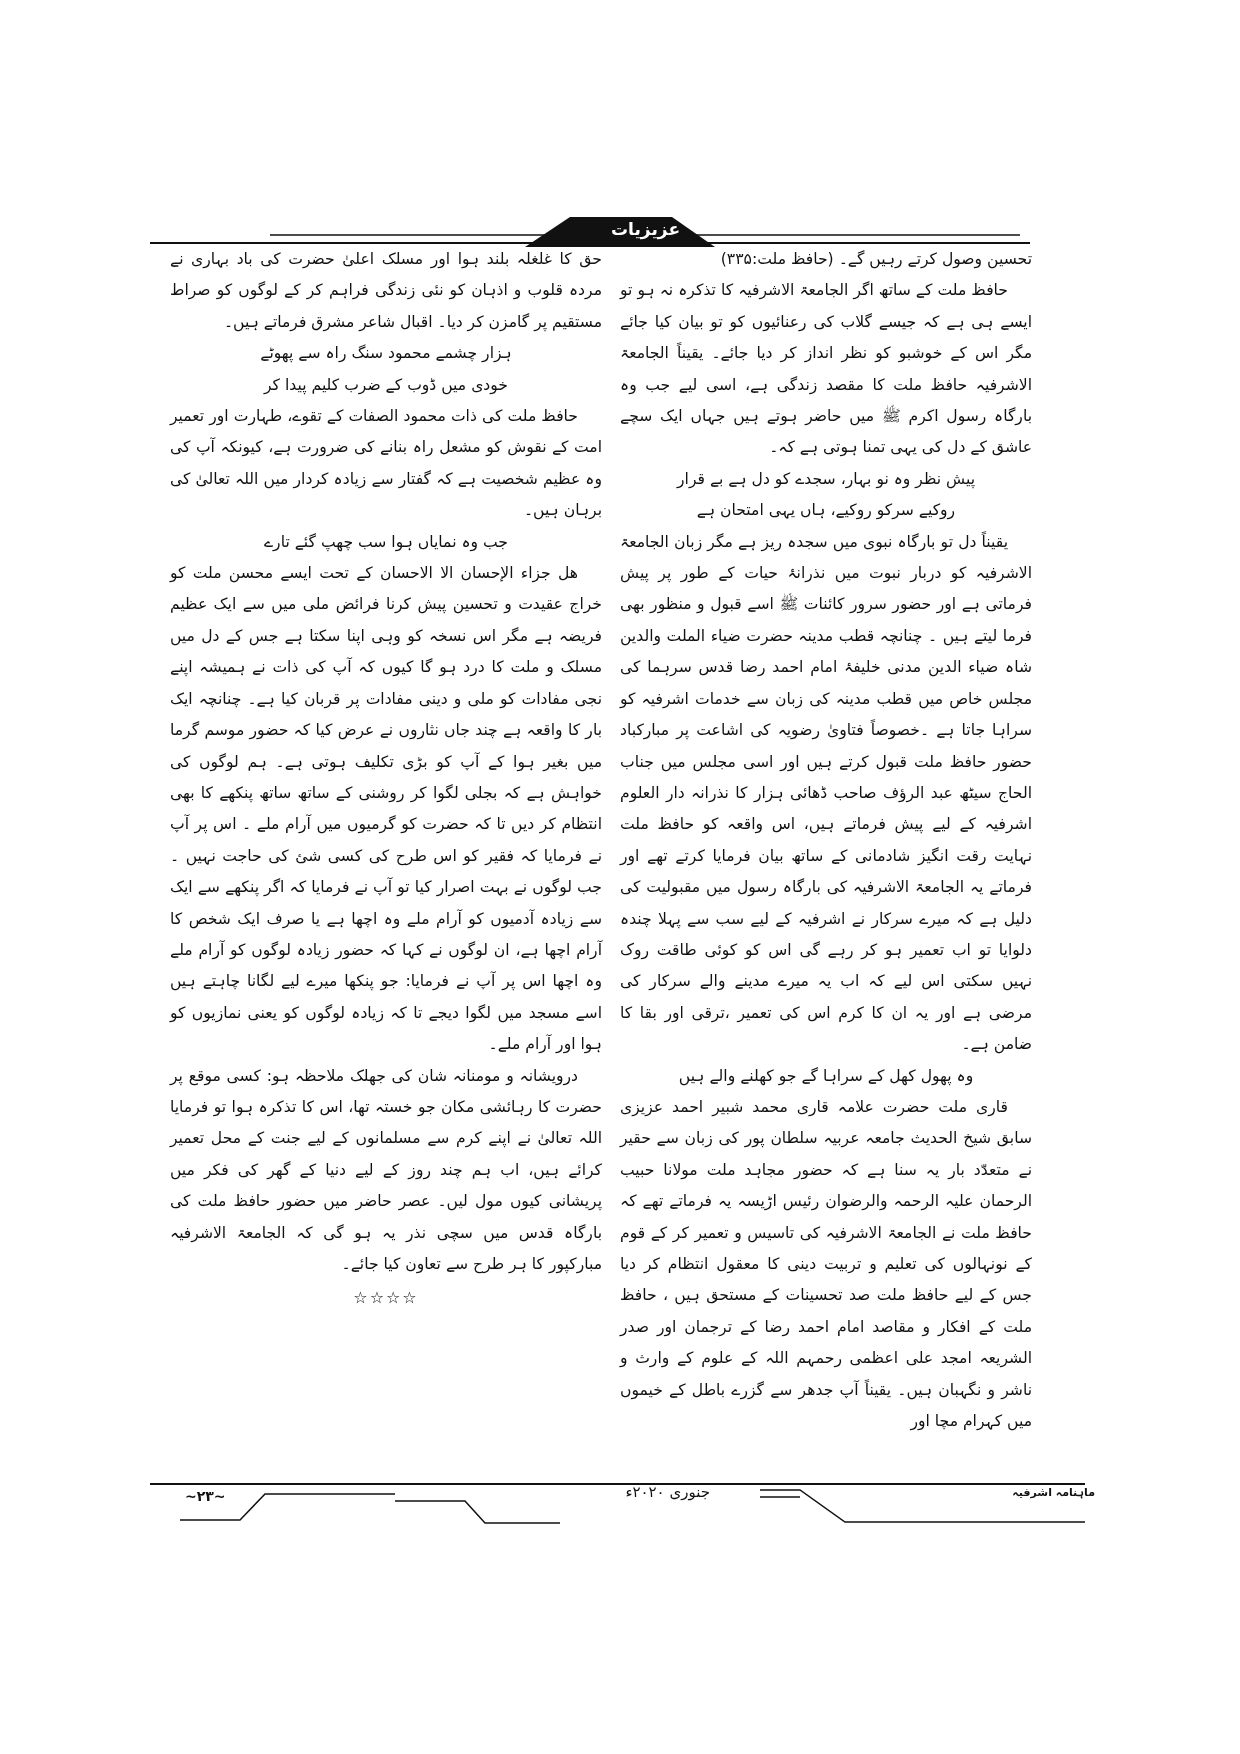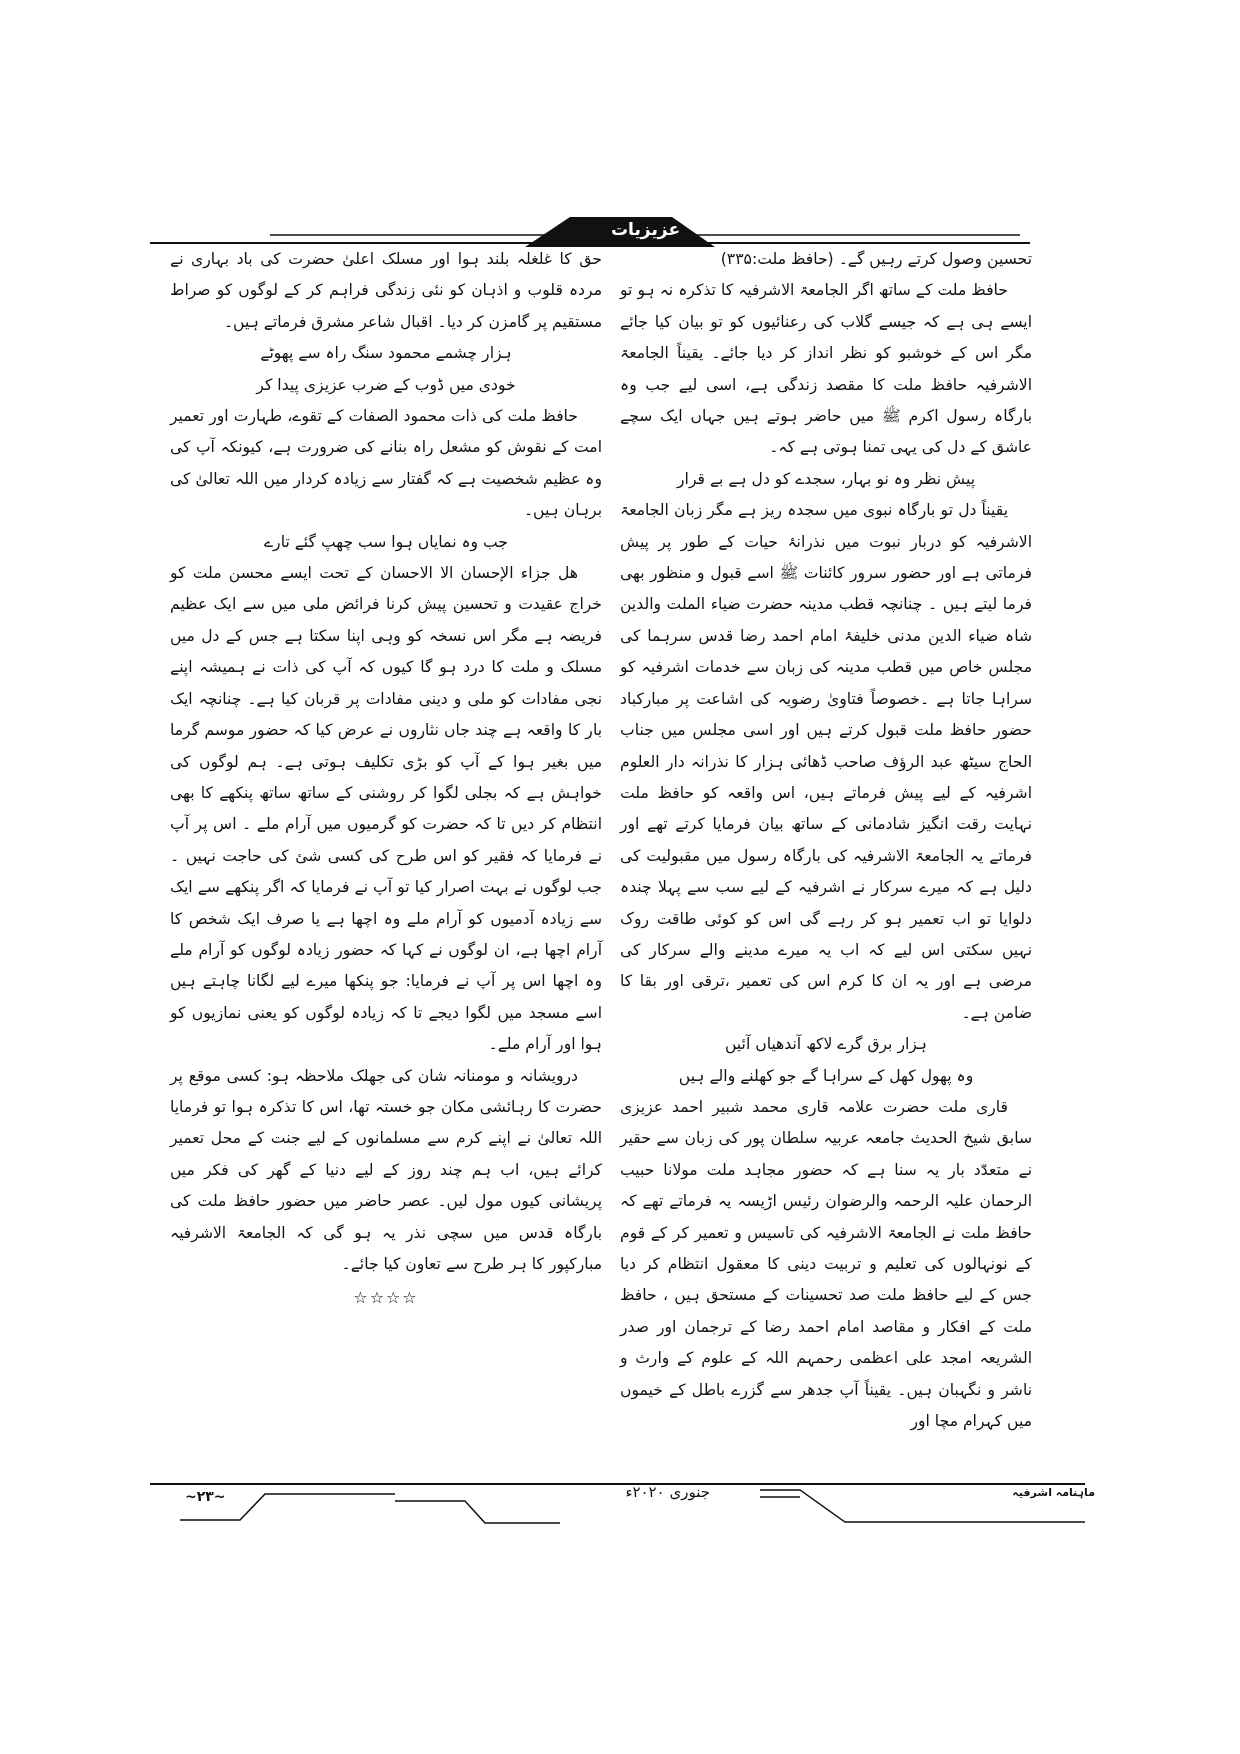--- a/index.html
+++ b/index.html
@@ -46,30 +46,30 @@
   <line x1="270" y1="30" x2="1020" y2="30" stroke="#111" stroke-width="1.5"></line>
   <line x1="150" y1="38" x2="1030" y2="38" stroke="#111" stroke-width="2"></line>
   <polygon points="525,42 570,12 672,12 715,42" fill="#111"></polygon>
 </svg>
 <div class="section-title">عزیزیات</div>
 
 <div class="column col-right" id="col-right">
     <p class="">تحسین وصول کرتے رہیں گے۔ (حافظ ملت:۳۳۵)</p>
     <p class="indent">حافظ ملت کے ساتھ اگر الجامعۃ الاشرفیہ کا تذکرہ نہ ہو تو ایسے ہی ہے کہ جیسے گلاب کی رعنائیوں کو تو بیان کیا جائے مگر اس کے خوشبو کو نظر انداز کر دیا جائے۔ یقیناً الجامعۃ الاشرفیہ حافظ ملت کا مقصد زندگی ہے، اسی لیے جب وہ بارگاہ رسول اکرم ﷺ میں حاضر ہوتے ہیں جہاں ایک سچے عاشق کے دل کی یہی تمنا ہوتی ہے کہ۔</p>
     <p class="verse">پیش نظر وہ نو بہار، سجدے کو دل ہے بے قرار</p>
+    <p class="verse">روکیے سرکو روکیے، ہاں یہی امتحان ہے</p>
     <p class="indent">یقیناً دل تو بارگاہ نبوی میں سجدہ ریز ہے مگر زبان الجامعۃ الاشرفیہ کو دربار نبوت میں نذرانۂ حیات کے طور پر پیش فرماتی ہے اور حضور سرور کائنات ﷺ اسے قبول و منظور بھی فرما لیتے ہیں ۔ چنانچہ قطب مدینہ حضرت ضیاء الملت والدین شاہ ضیاء الدین مدنی خلیفۂ امام احمد رضا قدس سرہما کی مجلس خاص میں قطب مدینہ کی زبان سے خدمات اشرفیہ کو سراہا جاتا ہے ۔خصوصاً فتاویٰ رضویہ کی اشاعت پر مبارکباد حضور حافظ ملت قبول کرتے ہیں اور اسی مجلس میں جناب الحاج سیٹھ عبد الرؤف صاحب ڈھائی ہزار کا نذرانہ دار العلوم اشرفیہ کے لیے پیش فرماتے ہیں، اس واقعہ کو حافظ ملت نہایت رقت انگیز شادمانی کے ساتھ بیان فرمایا کرتے تھے اور فرماتے یہ الجامعۃ الاشرفیہ کی بارگاہ رسول میں مقبولیت کی دلیل ہے کہ میرے سرکار نے اشرفیہ کے لیے سب سے پہلا چندہ دلوایا تو اب تعمیر ہو کر رہے گی اس کو کوئی طاقت روک نہیں سکتی اس لیے کہ اب یہ میرے مدینے والے سرکار کی مرضی ہے اور یہ ان کا کرم اس کی تعمیر ،ترقی اور بقا کا ضامن ہے۔</p>
-    <p class="verse">ہزار برق گرے لاکھ آندھیاں آئیں</p>
     <p class="verse">وہ پھول کھل کے سراہا گے جو کھلنے والے ہیں</p>
     <p class="indent">قاری ملت حضرت علامہ قاری محمد شبیر احمد عزیزی سابق شیخ الحدیث جامعہ عربیہ سلطان پور کی زبان سے حقیر نے متعدّد بار یہ سنا ہے کہ حضور مجاہد ملت مولانا حبیب الرحمان علیہ الرحمہ والرضوان رئیس اڑیسہ یہ فرماتے تھے کہ حافظ ملت نے الجامعۃ الاشرفیہ کی تاسیس و تعمیر کر کے قوم کے نونہالوں کی تعلیم و تربیت دینی کا معقول انتظام کر دیا جس کے لیے حافظ ملت صد تحسینات کے مستحق ہیں ، حافظ ملت کے افکار و مقاصد امام احمد رضا کے ترجمان اور صدر الشریعہ امجد علی اعظمی رحمہم اللہ کے علوم کے وارث و ناشر و نگہبان ہیں۔ یقیناً آپ جدھر سے گزرے باطل کے خیموں میں کہرام مچا اور</p>
   </div>
 
 <div class="column col-left" id="col-left">
     <p class="">حق کا غلغلہ بلند ہوا اور مسلک اعلیٰ حضرت کی باد بہاری نے مردہ قلوب و اذہان کو نئی زندگی فراہم کر کے لوگوں کو صراط مستقیم پر گامزن کر دیا۔ اقبال شاعر مشرق فرماتے ہیں۔</p>
     <p class="verse">ہزار چشمے محمود سنگ راہ سے پھوٹے</p>
-    <p class="verse">خودی میں ڈوب کے ضرب عزیزی پیدا کر</p>
+    <p class="verse">خودی میں ڈوب کے ضرب کلیم پیدا کر</p>
     <p class="indent">حافظ ملت کی ذات محمود الصفات کے تقوے، طہارت اور تعمیر امت کے نقوش کو مشعل راہ بنانے کی ضرورت ہے، کیونکہ آپ کی وہ عظیم شخصیت ہے کہ گفتار سے زیادہ کردار میں اللہ تعالیٰ کی برہان ہیں۔</p>
     <p class="verse">جب وہ نمایاں ہوا سب چھپ گئے تارے</p>
     <p class="indent">ھل جزاء الإحسان الا الاحسان کے تحت ایسے محسن ملت کو خراج عقیدت و تحسین پیش کرنا فرائض ملی میں سے ایک عظیم فریضہ ہے مگر اس نسخہ کو وہی اپنا سکتا ہے جس کے دل میں مسلک و ملت کا درد ہو گا کیوں کہ آپ کی ذات نے ہمیشہ اپنے نجی مفادات کو ملی و دینی مفادات پر قربان کیا ہے۔ چنانچہ ایک بار کا واقعہ ہے چند جاں نثاروں نے عرض کیا کہ حضور موسم گرما میں بغیر ہوا کے آپ کو بڑی تکلیف ہوتی ہے۔ ہم لوگوں کی خواہش ہے کہ بجلی لگوا کر روشنی کے ساتھ ساتھ پنکھے کا بھی انتظام کر دیں تا کہ حضرت کو گرمیوں میں آرام ملے ۔ اس پر آپ نے فرمایا کہ فقیر کو اس طرح کی کسی شئ کی حاجت نہیں ۔ جب لوگوں نے بہت اصرار کیا تو آپ نے فرمایا کہ اگر پنکھے سے ایک سے زیادہ آدمیوں کو آرام ملے وہ اچھا ہے یا صرف ایک شخص کا آرام اچھا ہے، ان لوگوں نے کہا کہ حضور زیادہ لوگوں کو آرام ملے وہ اچھا اس پر آپ نے فرمایا: جو پنکھا میرے لیے لگانا چاہتے ہیں اسے مسجد میں لگوا دیجے تا کہ زیادہ لوگوں کو یعنی نمازیوں کو ہوا اور آرام ملے۔</p>
     <p class="indent">درویشانہ و مومنانہ شان کی جھلک ملاحظہ ہو: کسی موقع پر حضرت کا رہائشی مکان جو خستہ تھا، اس کا تذکرہ ہوا تو فرمایا اللہ تعالیٰ نے اپنے کرم سے مسلمانوں کے لیے جنت کے محل تعمیر کرائے ہیں، اب ہم چند روز کے لیے دنیا کے گھر کی فکر میں پریشانی کیوں مول لیں۔ عصر حاضر میں حضور حافظ ملت کی بارگاہ قدس میں سچی نذر یہ ہو گی کہ الجامعۃ الاشرفیہ مبارکپور کا ہر طرح سے تعاون کیا جائے۔</p>
     <div class="stars">☆☆☆☆</div>
   </div>
 
 <svg class="footer-svg" viewBox="0 0 1240 50">
   <line x1="150" y1="6" x2="1085" y2="6" stroke="#111" stroke-width="2"></line>
   <polyline points="180,42 240,42 265,16 395,16" fill="none" stroke="#111" stroke-width="1.5"></polyline>

